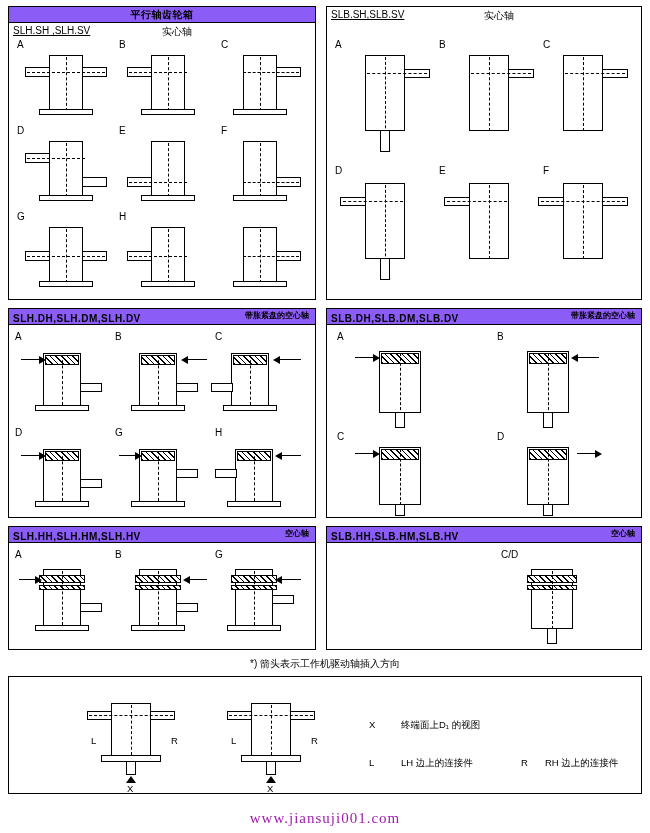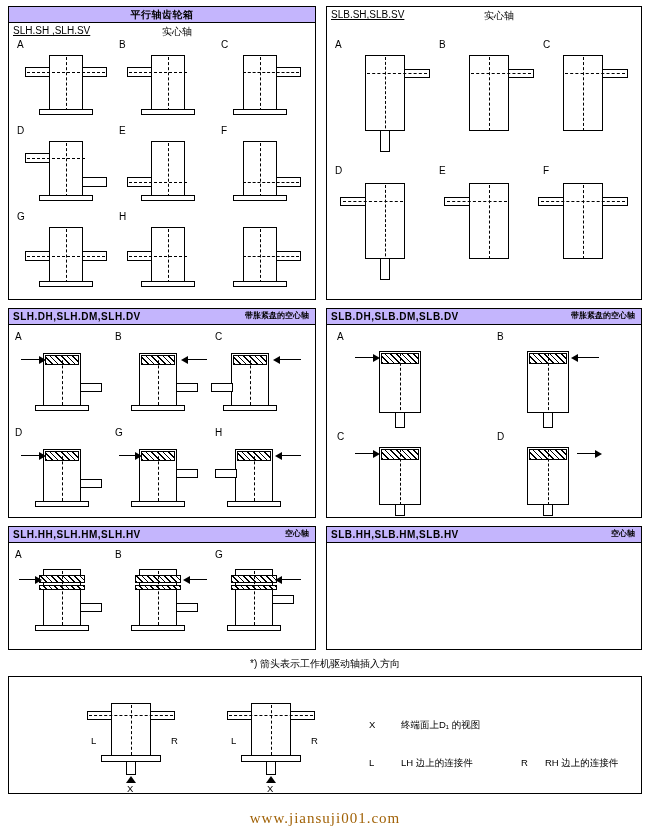--- a/index.html
+++ b/index.html
@@ -13,24 +13,24 @@
   }
   .panel{
     position:absolute;
     border:1px solid #000;
     box-sizing:border-box;
     background:#fff;
   }
   .band{
     position:relative;
     height:15px;
-    background:#c4b5fd;
+    background:#8b5cf6;
     border-bottom:1px solid #000;
     display:flex;
-    align-items:center;
+    align-items:flex-end;
     justify-content:center;
   }
   .band .band-title{
     font-size:10px;
     font-weight:bold;
     color:#000;
     letter-spacing:0.5px;
   }
   .band .band-right{
     position:absolute;
@@ -120,21 +120,21 @@
   }
   .legend-txt{
     position:absolute;
     font-size:9.5px;
   }
   .watermark{
     position:absolute;
     left:0;right:0;
     bottom:6px;
     text-align:center;
-    color:#a16207;
+    color:#a21caf;
     font-size:15px;
     letter-spacing:1px;
     font-family:"Liberation Serif", serif;
   }
 </style>
 </head>
 <body>
 
 <div class="panel" style="left:8px;top:6px;width:308px;height:294px;">
   <div class="band">
@@ -508,20 +508,30 @@
   </div>
 </div>
 
 <div class="panel" style="left:326px;top:526px;width:316px;height:124px;">
   <div class="band">
     <span class="band-title" style="position:absolute;left:4px;">SLB.HH,SLB.HM,SLB.HV</span>
     <span class="band-right">空心轴</span>
   </div>
 
 
+  <div class="cell" style="left:174px;top:22px;width:140px;height:98px;">
+    <span class="lbl">C/D</span>
+    <div class="fig" style="left:0;top:14px;width:140px;height:84px;">
+      <div class="body" style="left:30px;top:6px;width:42px;height:60px;"></div>
+      <div class="hatch" style="left:26px;top:12px;width:50px;height:8px;"></div>
+      <div class="hatch" style="left:26px;top:22px;width:50px;height:5px;"></div>
+      <div class="dashv" style="left:51px;top:8px;height:58px;"></div>
+      <div class="shaft" style="left:46px;top:65px;width:10px;height:16px;"></div>
+    </div>
+  </div>
 </div>
 
 <div class="note" style="left:0;top:657px;">*) 箭头表示工作机驱动轴插入方向</div>
 
 <div class="panel" style="left:8px;top:676px;width:634px;height:118px;">
 
   <div class="cell" style="left:70px;top:22px;width:130px;height:94px;">
     <div class="fig" style="left:0;top:0;width:130px;height:94px;">
       <div class="body" style="left:32px;top:4px;width:40px;height:54px;"></div>
       <div class="shaft" style="left:8px;top:12px;width:25px;height:9px;"></div>

